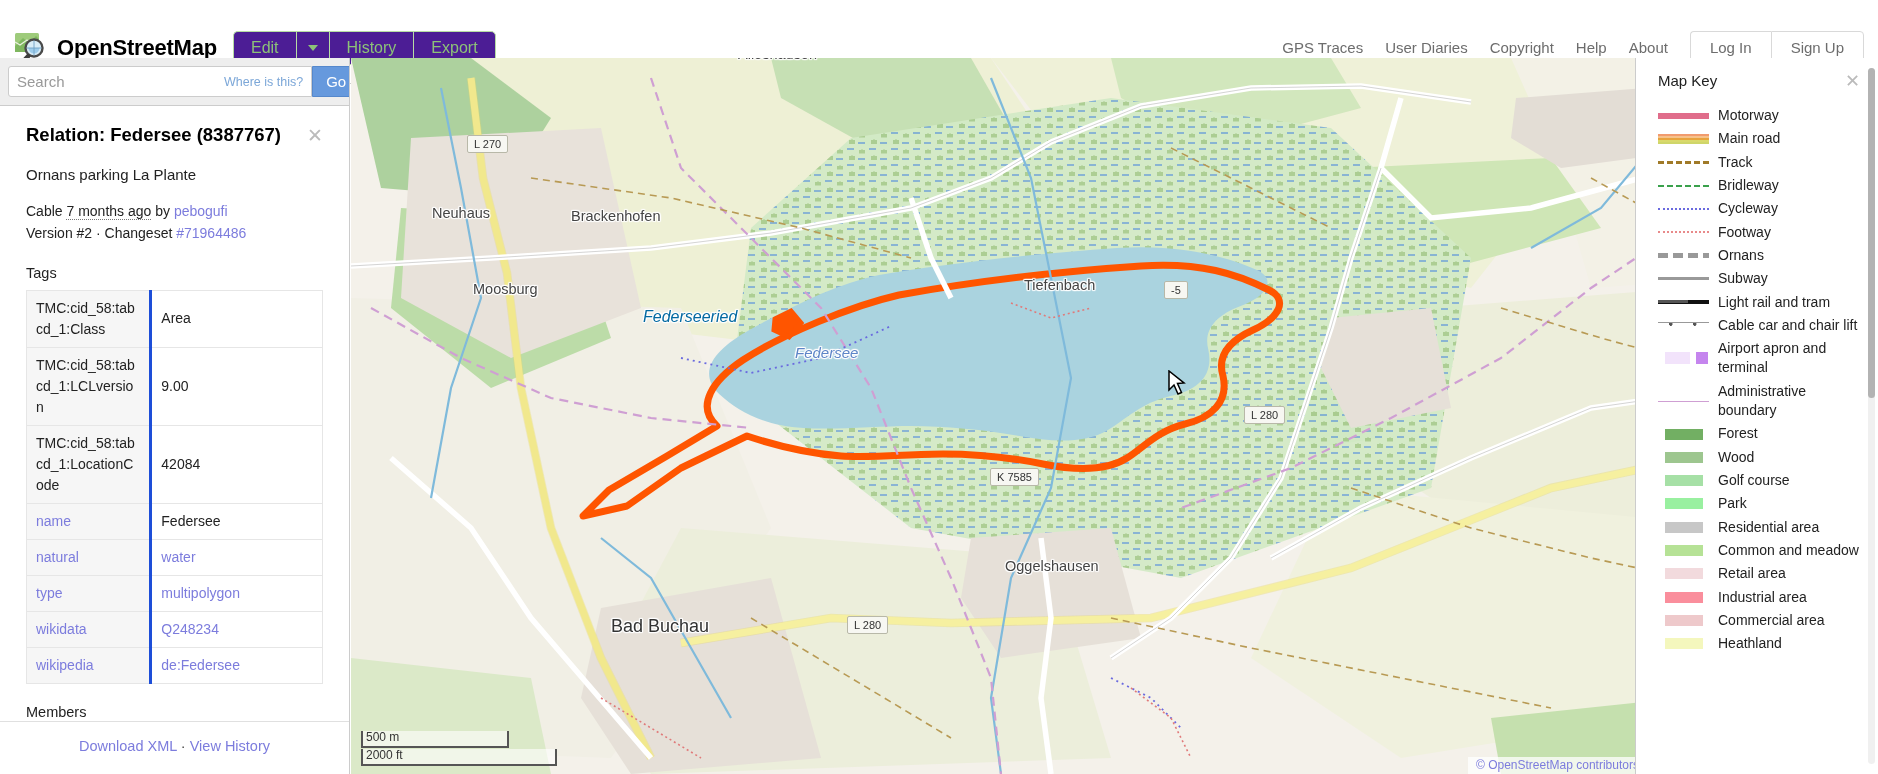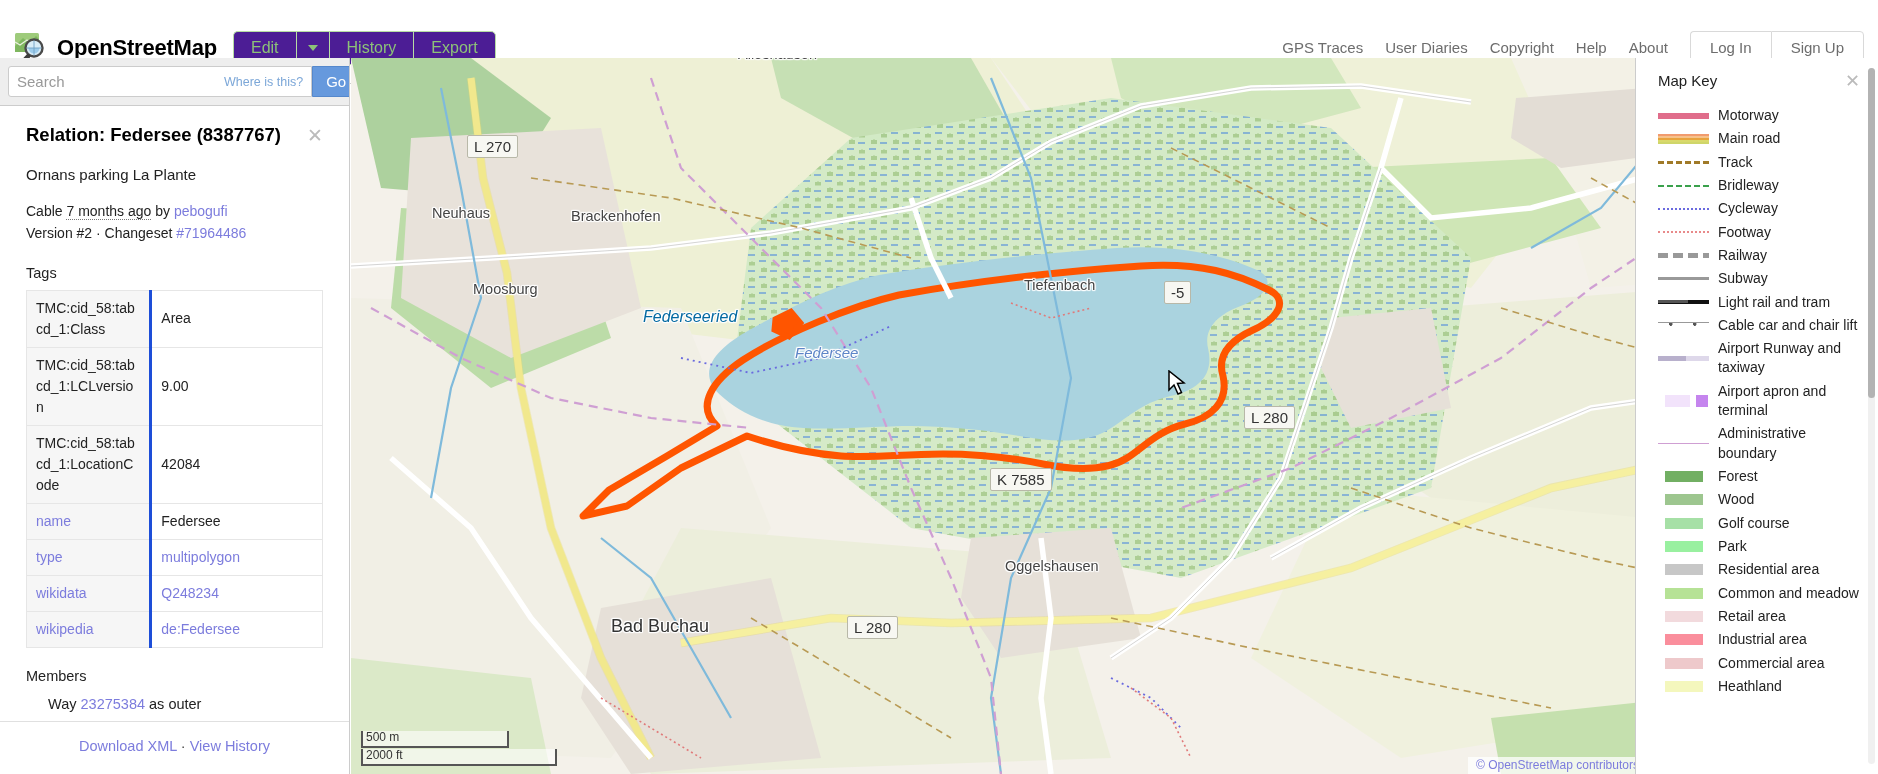--- a/index.html
+++ b/index.html
@@ -202,21 +202,21 @@
   }
   .lbl-town { font-size: 18px; color: #333; }
   .lbl-village { font-size: 14.5px; color: #444; }
   .lbl-water { font-size: 15px; color: #5d85c7; font-style: italic; }
   .lbl-wetland { font-size: 16px; color: #0369a1; font-style: italic; }
   .shield {
     position: absolute;
     background: #f7f7f2;
     border: 1px solid #b8b8a8;
     border-radius: 2px;
-    font-size: 15px;
+    font-size: 11px;
     color: #333;
     padding: 2px 6px;
     white-space: nowrap;
     pointer-events: none;
   }
 
   
   .ctrl-stack {
     position: absolute; right: 12px;
     display: flex; flex-direction: column;
@@ -393,20 +393,24 @@
             <th>TMC:cid_58:tabcd_1:LCLversion</th>
             <td>9.00</td>
           </tr>
           <tr>
             <th>TMC:cid_58:tabcd_1:LocationCode</th>
             <td>42084</td>
           </tr>
           <tr>
             <th><a href="#" class="lk">name</a></th>
             <td>Federsee</td>
+          </tr>
+          <tr>
+            <th><a href="#" class="lk">natural</a></th>
+            <td><a href="#" class="lk">water</a></td>
           </tr>
           <tr>
             <th><a href="#" class="lk">type</a></th>
             <td><a href="#" class="lk">multipolygon</a></td>
           </tr>
           <tr>
             <th><a href="#" class="lk">wikidata</a></th>
             <td><a href="#" class="lk">Q248234</a></td>
           </tr>
           <tr>
@@ -709,45 +713,39 @@
           <tr>
             <td class="key-swatch">
               <span class="sw sw-line" style="border-top: 2px dotted rgb(232, 138, 138);"></span>
             </td>
             <td class="key-label">Footway</td>
           </tr>
           <tr>
             <td class="key-swatch">
               <span class="sw" style="height: 5px; background: repeating-linear-gradient(90deg, rgb(153, 153, 153) 0px, rgb(153, 153, 153) 10px, rgb(255, 255, 255) 10px, rgb(255, 255, 255) 15px) rgb(153, 153, 153);"></span>
             </td>
-            <td class="key-label">Railway</td>
+            <td class="key-label">Ornans</td>
           </tr>
           <tr>
             <td class="key-swatch">
               <span class="sw sw-line" style="border-top: 3px solid rgb(153, 153, 153);"></span>
             </td>
             <td class="key-label">Subway</td>
           </tr>
           <tr>
             <td class="key-swatch">
               <span class="sw" style="height: 4px; background: linear-gradient(90deg, rgb(85, 85, 85) 0px, rgb(85, 85, 85) 58%, rgb(17, 17, 17) 58%, rgb(17, 17, 17) 100%) 0% 0% / 100% 4px; border-bottom: 1px solid rgb(17, 17, 17);"></span>
             </td>
             <td class="key-label">Light rail and tram</td>
           </tr>
           <tr>
             <td class="key-swatch">
               <span class="sw" style="height: 7px; border-top: 1px solid rgb(153, 153, 153); position: relative; background-image: radial-gradient(circle at 25% 1px, rgb(85, 85, 85) 1.6px, transparent 2px), radial-gradient(circle at 72% 1px, rgb(85, 85, 85) 1.6px, transparent 2px);"></span>
             </td>
             <td class="key-label">Cable car and chair lift</td>
-          </tr>
-          <tr>
-            <td class="key-swatch">
-              <span class="sw" style="height: 5px; background: linear-gradient(90deg, rgb(184, 176, 204) 0px, rgb(184, 176, 204) 55%, rgb(222, 216, 234) 55%, rgb(222, 216, 234) 100%);"></span>
-            </td>
-            <td class="key-label">Airport Runway and taxiway</td>
           </tr>
           <tr>
             <td class="key-swatch">
               <span class="sw" style="height: 12px; display: flex; gap: 6px; margin-left: 7px;">
                 <i style="display: block; width: 25px; height: 12px; background: rgb(242, 227, 251);"></i>
                 <i style="display: block; width: 12px; height: 12px; background: rgb(197, 133, 238);"></i>
               </span>
             </td>
             <td class="key-label">Airport apron and terminal</td>
           </tr>

